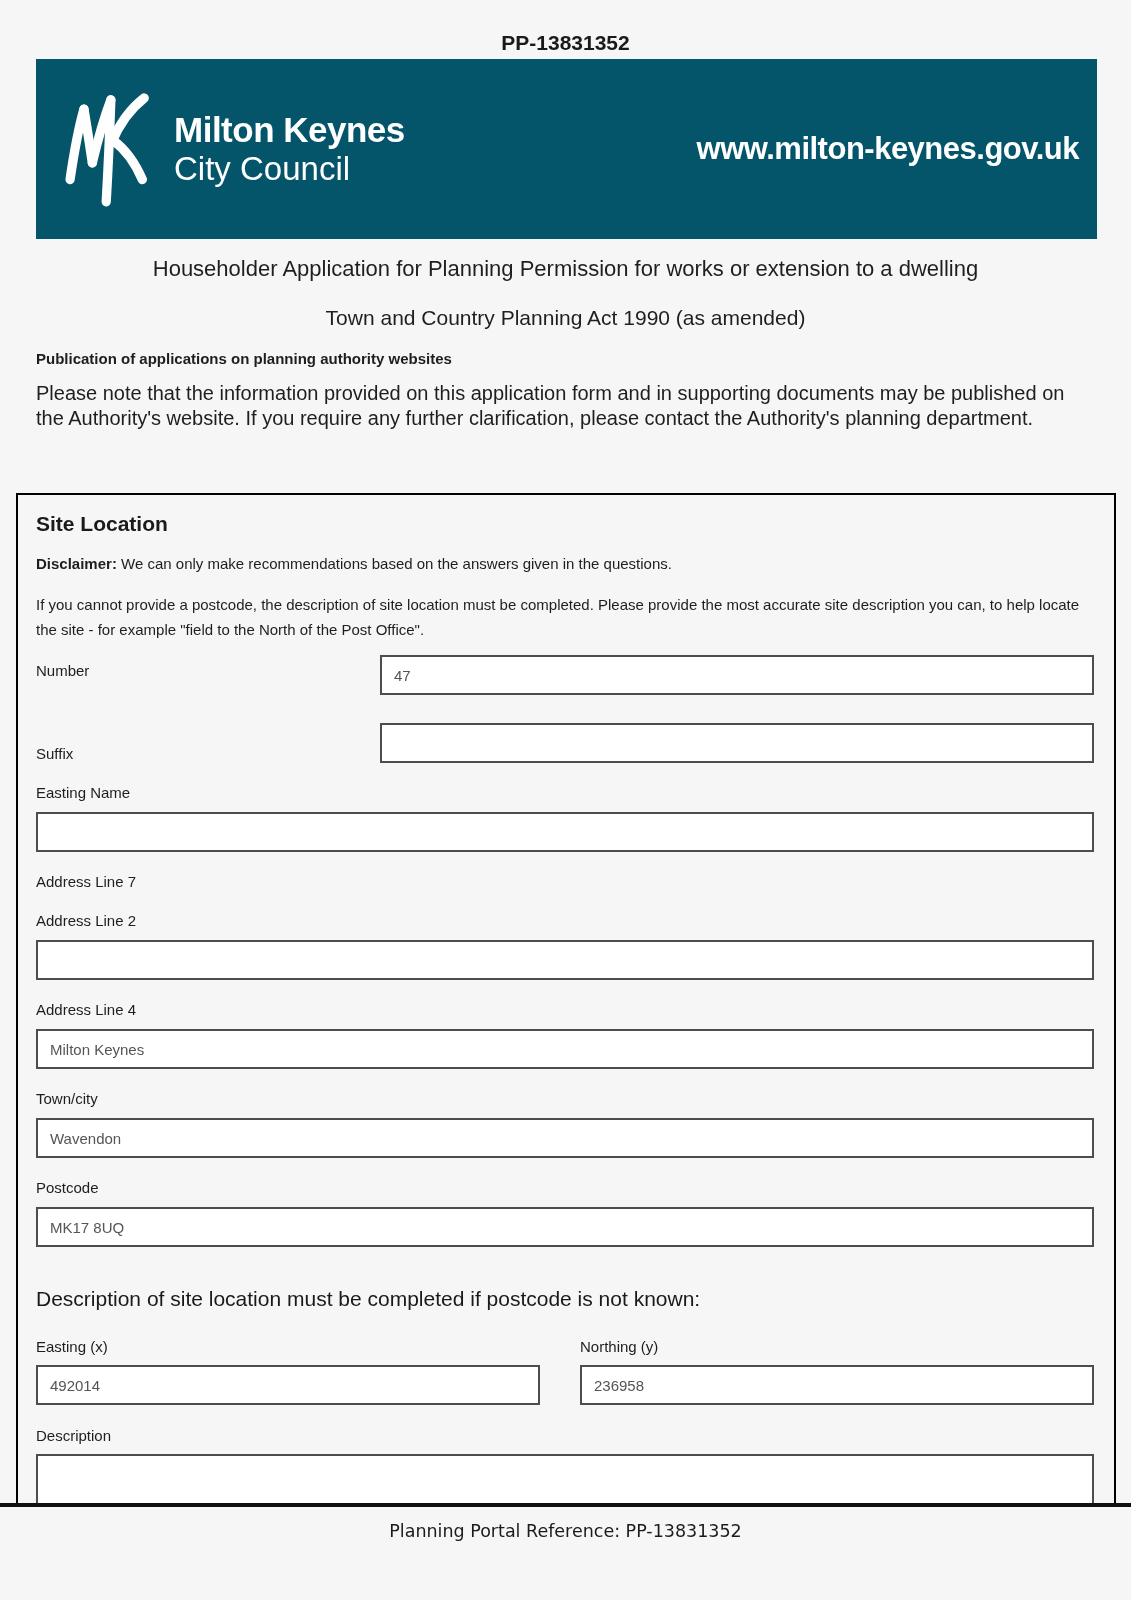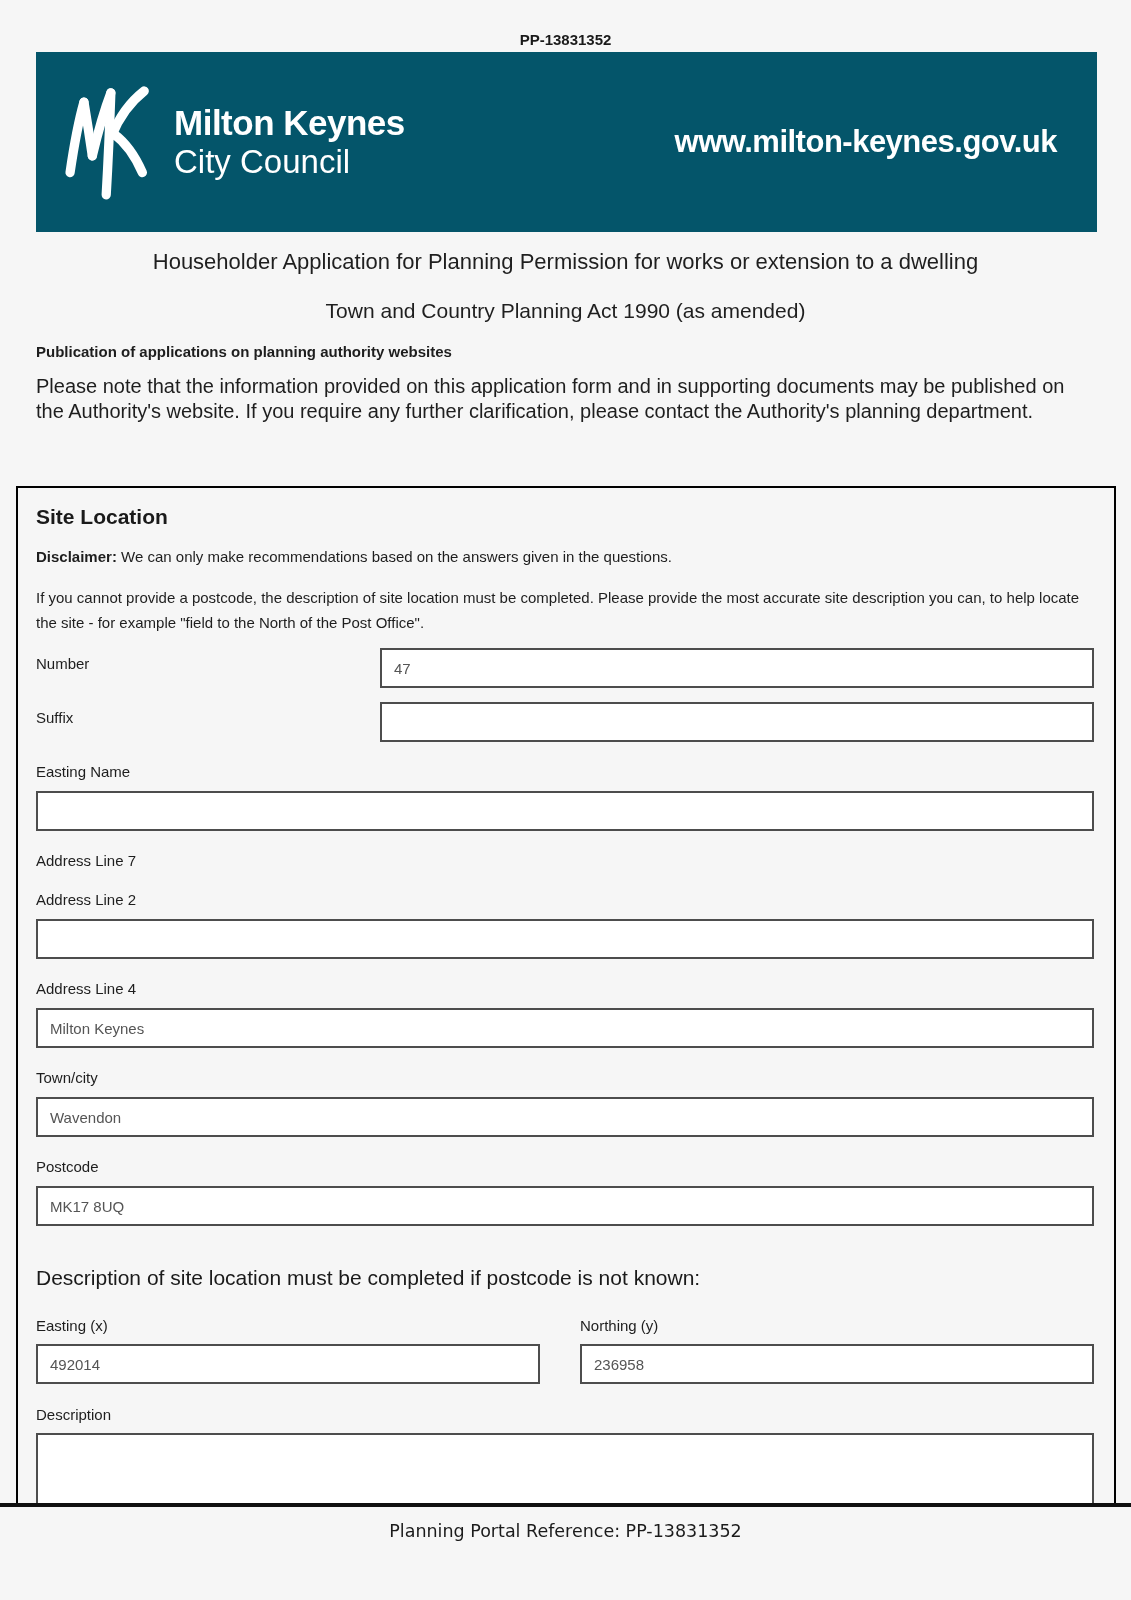--- a/index.html
+++ b/index.html
@@ -9,36 +9,36 @@
     font-family: "Liberation Sans", sans-serif;
     color: #1e1e1e;
     position: relative;
     overflow: hidden;
   }
   .clip-wrap { height: 1503px; overflow: hidden; }
 
   .top-ref {
     padding-top: 31px;
     text-align: center;
-    font-size: 15px; font-weight: bold; color: #1a1a1a;
+    font-size: 21px; font-weight: bold; color: #1a1a1a;
   }
 
   .header {
     margin: 4px 34px 0 36px;
     height: 180px;
     background: #04556a;
     display: flex; align-items: center;
   }
   .logo { display: flex; align-items: center; padding-left: 22px; }
   .logo svg { width: 102px; height: 126px; margin-right: 14px; }
   .logo-text { color: #ffffff; }
   .logo-line1 { font-size: 35px; font-weight: bold; line-height: 40px; letter-spacing: -0.5px; }
   .logo-line2 { font-size: 33px; font-weight: 400; line-height: 38px; }
   .website {
-    margin-left: auto; padding-right: 40px;
+    margin-left: auto; padding-right: 18px;
     color: #ffffff; font-size: 31px; font-weight: bold; letter-spacing: -0.5px;
   }
 
   .title {
     margin-top: 15px; text-align: center;
     font-size: 22px; font-weight: 400; line-height: 30px; color: #1f1f1f;
   }
   .subtitle {
     margin-top: 19px; text-align: center;
     font-size: 21px; font-weight: 400; line-height: 30px; color: #1f1f1f;
@@ -60,21 +60,21 @@
   }
   .box h2.section-heading {
     font-size: 21px; font-weight: bold; line-height: 26px; color: #1a1a1a;
   }
   .disclaimer { margin-top: 16px; font-size: 15px; line-height: 22px; }
   .disclaimer .b { font-weight: bold; }
   .instructions { margin-top: 17px; font-size: 15px; line-height: 25px; }
 
   .inline-row { display: flex; align-items: flex-start; }
   .inline-row.first { margin-top: 13px; }
-  .inline-row + .inline-row { margin-top: 14px; }
+  .inline-row + .inline-row { margin-top: 28px; align-items: flex-end; }
   .inline-row label {
     width: 344px; flex: 0 0 344px;
     padding-top: 7px; font-size: 15px; line-height: 18px;
   }
   .field-input {
     height: 40px; width: 100%;
     border: 2px solid #4d4d4d; background: #ffffff;
     font-family: "Liberation Sans", sans-serif;
     font-size: 15px; color: #555555;
     padding: 16px 12px;

